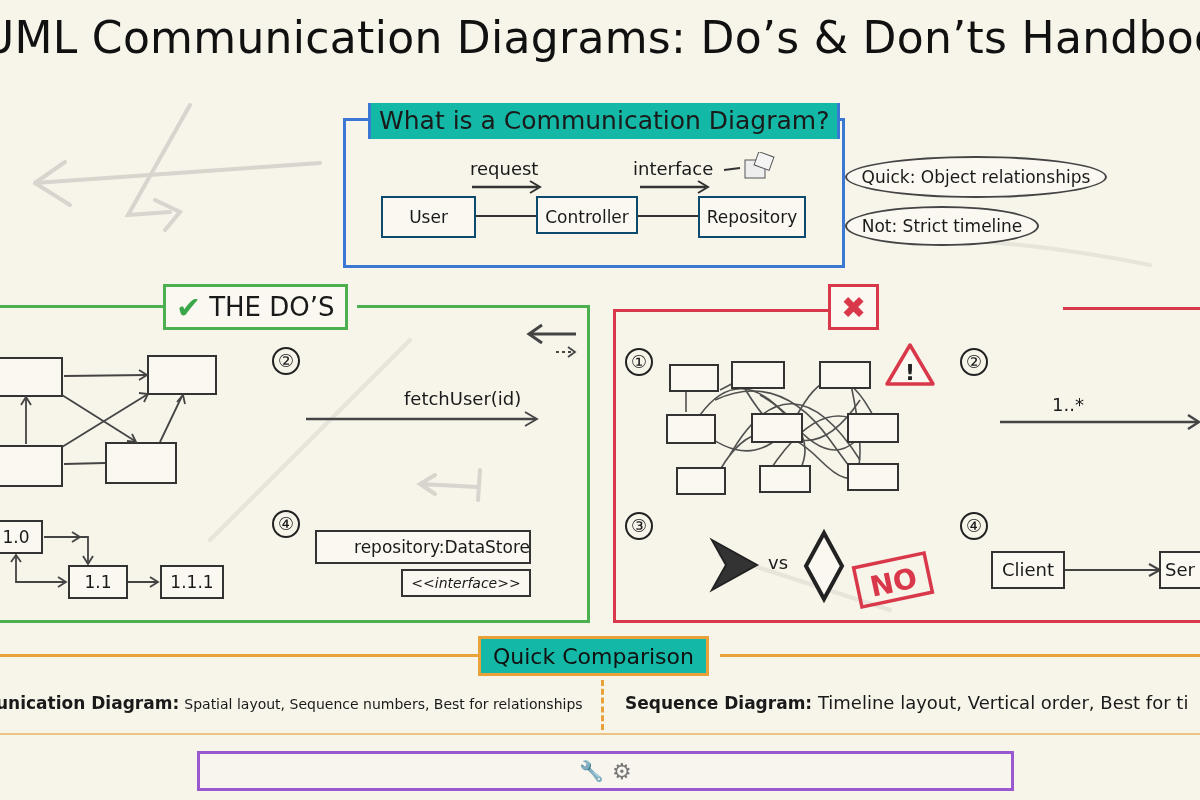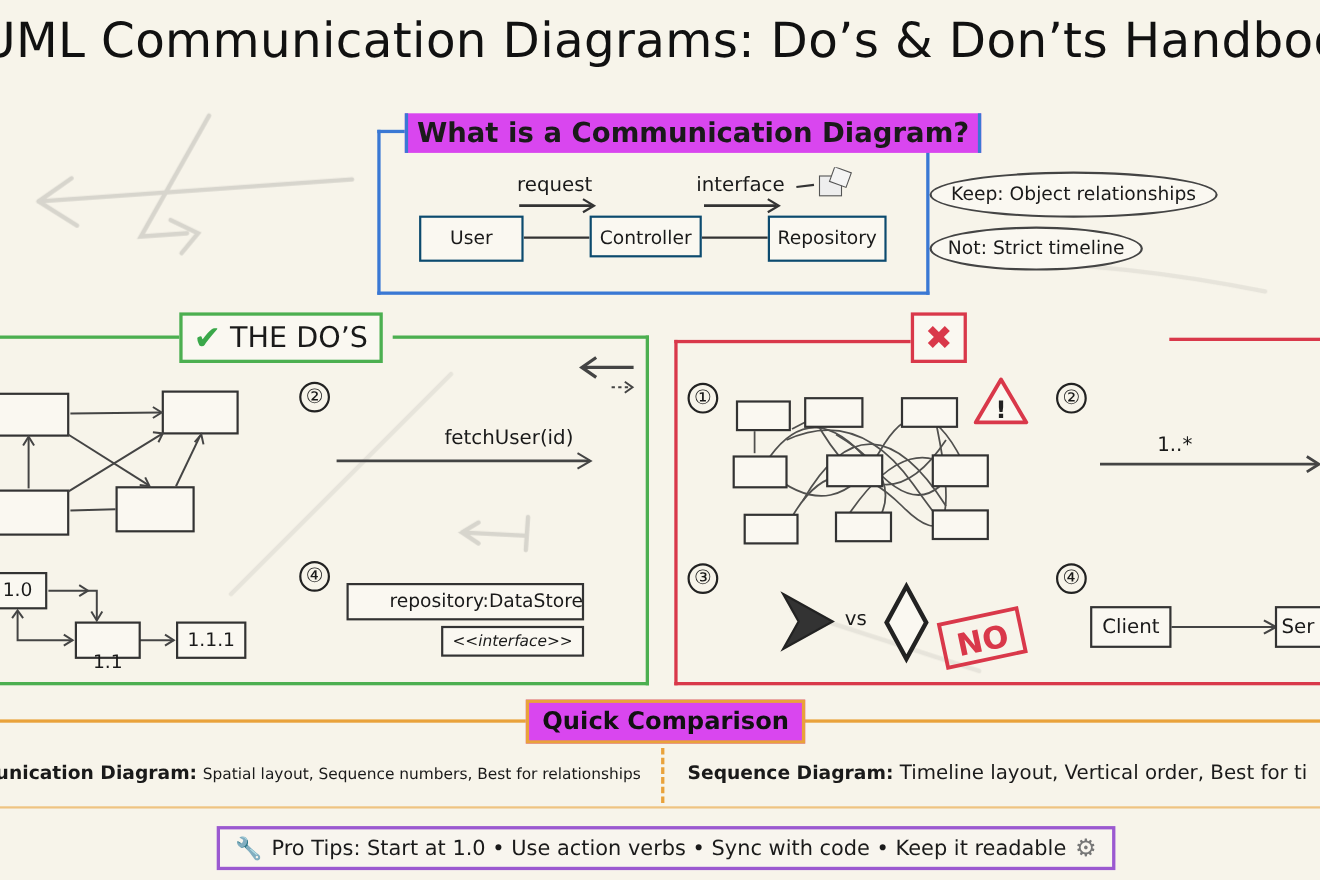--- a/index.html
+++ b/index.html
@@ -15,21 +15,21 @@
     position: absolute; left: -18px; top: 12px; width: 1240px;
     font-size: 44px; font-weight: normal; letter-spacing: 0.3px;
     white-space: nowrap; color: #111;
   }
   svg.bg { position: absolute; left: 0; top: 0; }
   .box { position: absolute; border: 2px solid #0c4a6e; background: #faf8f1; font-size: 17px; text-align: center; }
   .blue-frame { position: absolute; left: 343px; top: 118px; width: 502px; height: 150px; border: 3px solid #3a78d4; border-top: none; }
   .blue-frame-top-l { position:absolute; left:343px; top:118px; width:25px; border-top:3px solid #3a78d4; }
   .blue-frame-top-r { position:absolute; left:825px; top:118px; width:20px; border-top:3px solid #3a78d4; }
   .section-label {
-    position: absolute; background: #d946ef; white-space: nowrap; font-weight: bold;
+    position: absolute; background: #14b8a6; white-space: nowrap;
   }
   .qlabel { font-size: 22px; color: #111; }
   .bubble {
     position: absolute; border: 2px solid #444; border-radius: 50%;
     background: #faf8f1; font-size: 17px; white-space: nowrap; text-align: center;
   }
   .green-frame { position:absolute; left:-10px; top:305px; width:600px; height:318px; border:3px solid #4caf50; border-top:none; }
   .red-frame { position:absolute; left:613px; top:309px; width:600px; height:314px; border:3px solid #d9384a; border-top:none; }
   .tag {
     position: absolute; background: #faf8f1; font-size: 26px; white-space: nowrap;
@@ -88,21 +88,21 @@
 <div class="abs" style="left:742px; top:152px; width:34px; height:30px;">
   <svg width="34" height="30">
       <rect x="3" y="8" width="20" height="18" fill="#eee" stroke="#555"></rect>
       <rect x="14" y="2" width="16" height="14" fill="#f4f4f4" stroke="#555" transform="rotate(20 22 9)"></rect>
     </svg>
 </div>
 <div class="box" style="left:381px; top:196px; width:95px; height:42px; line-height:38px;">User</div>
 <div class="box" style="left:536px; top:196px; width:102px; height:38px; line-height:38px;">Controller</div>
 <div class="box" style="left:698px; top:196px; width:108px; height:42px; line-height:38px;">Repository</div>
 
-<div class="bubble" style="left:845px; top:156px; width:262px; height:42px; line-height:38px;">Keep: Object relationships</div>
+<div class="bubble" style="left:845px; top:156px; width:262px; height:42px; line-height:38px;">Quick: Object relationships</div>
 <div class="bubble" style="left:845px; top:206px; width:194px; height:40px; line-height:36px;">Not: Strict timeline</div>
 
 <div class="green-frame"></div>
 <div class="abs" style="left:-10px; top:305px; width:175px; border-top:3px solid #4caf50;"></div>
 <div class="abs" style="left:357px; top:305px; width:233px; border-top:3px solid #4caf50;"></div>
 <div class="tag" style="left:163px; top:284px; border:3px solid #4caf50; height:46px;">
   <span style="color:#3aa84a; font-size:30px; font-weight:bold;">✔</span>
   <span>THE DO’S</span>
 </div>
 
@@ -148,21 +148,21 @@
     <rect x="-10" y="521" width="52" height="32"></rect>
     <rect x="69" y="566" width="58" height="32"></rect>
     <rect x="161" y="566" width="62" height="32"></rect>
     <rect x="316" y="531" width="214" height="32"></rect>
     <rect x="402" y="570" width="128" height="26"></rect>
   </g>
 </svg>
 <div class="circnum" style="left:272px; top:347px;">②</div>
 <div class="msg" style="left:404px; top:388px;">fetchUser(id)</div>
 <div class="abs" style="left:-10px; top:521px; width:52px; height:32px; line-height:32px; font-size:17px; text-align:center;">1.0</div>
-<div class="abs" style="left:69px; top:566px; width:58px; height:32px; line-height:32px; font-size:17px; text-align:center;margin-top:20px;">1.1</div>
+<div class="abs" style="left:69px; top:566px; width:58px; height:32px; line-height:32px; font-size:17px; text-align:center;">1.1</div>
 <div class="abs" style="left:161px; top:566px; width:62px; height:41px; line-height:32px; font-size:17px; text-align:center;">1.1.1</div>
 <div class="circnum" style="left:272px; top:510px;">④</div>
 <div class="abs" style="left:316px; top:531px; width:214px; height:32px; line-height:32px; font-size:17px; text-align:right;">repository:DataStore</div>
 <div class="abs" style="left:402px; top:570px; width:128px; height:26px; line-height:26px; font-size:14px; text-align:center;font-style:italic;">&lt;&lt;interface&gt;&gt;</div>
 
 <div class="red-frame"></div>
 <div class="abs" style="left:613px; top:309px; width:215px; border-top:3px solid #d9384a;"></div>
 <div class="abs" style="left:1063px; top:307px; width:150px; border-top:3px solid #d9384a;"></div>
 <div class="tag" style="left:828px; top:284px; border:3px solid #d9384a; height:46px;">
   <span style="color:#d9384a; font-size:30px; font-weight:bold;">✖</span>
@@ -235,15 +235,14 @@
   <b>unication Diagram:</b>
   <span style="font-size:14px;">Spatial layout, Sequence numbers, Best for relationships</span>
 </div>
 <div class="cmp-text" style="left:625px; top:692px; font-size:18px;">
   <b style="font-weight:bold;">Sequence Diagram:</b>
   <span>Timeline layout, Vertical order, Best for ti</span>
 </div>
 
 <div class="pro-tips">
   <span style="font-size:20px; color:#666;">🔧</span>
-  <span>Pro Tips: Start at 1.0 • Use action verbs • Sync with code • Keep it readable</span>
   <span style="font-size:22px; color:#777;">⚙</span>
 </div>
 
 </body></html>

